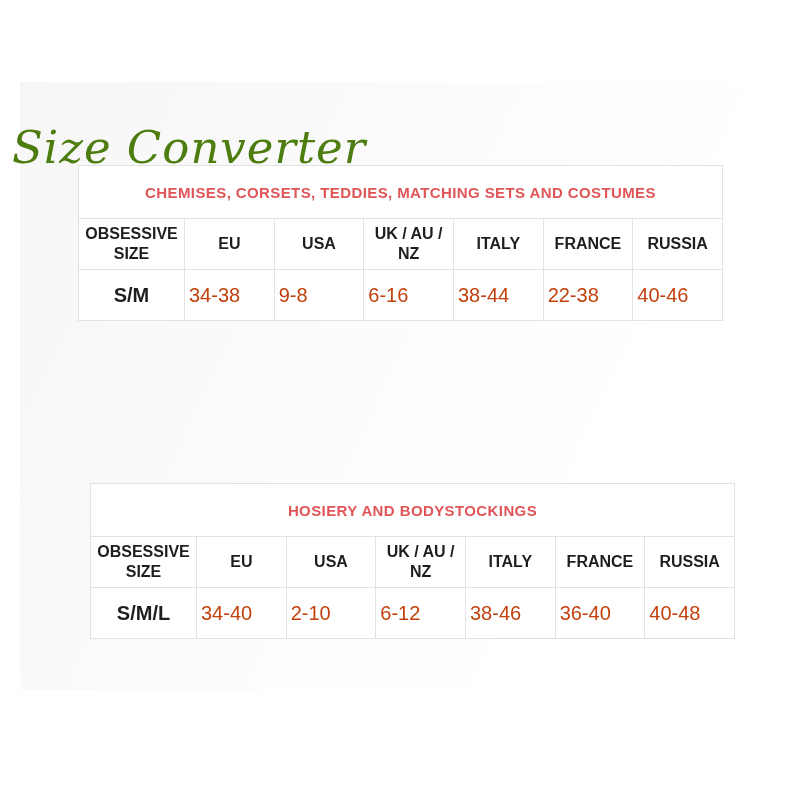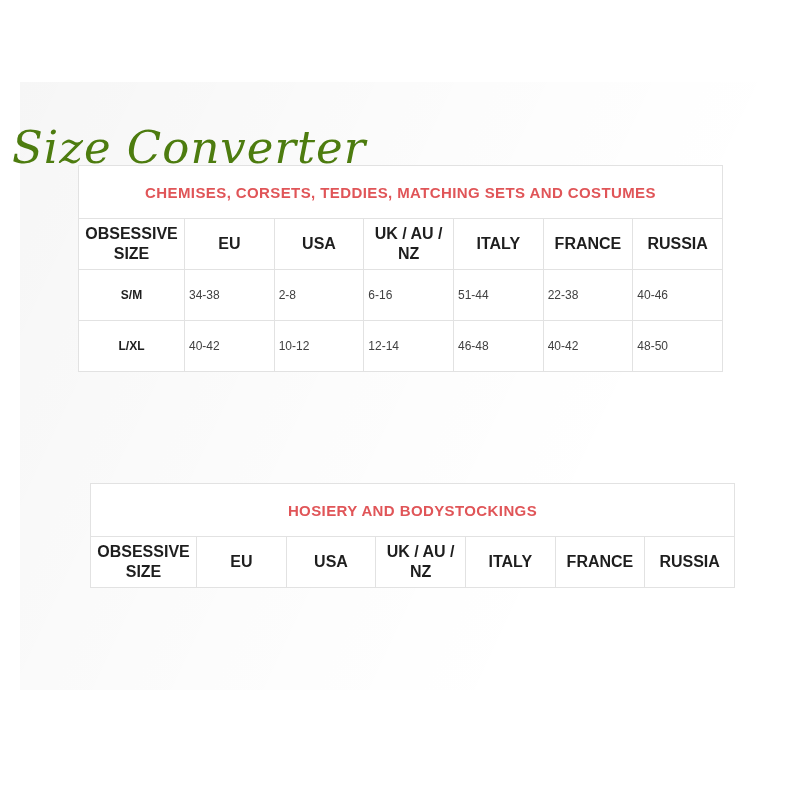--- a/index.html
+++ b/index.html
@@ -59,24 +59,24 @@
     letter-spacing: 0.4px;
   }
   tr.head-row th {
     height: 50px;
     font-size: 16px;
     font-weight: bold;
     line-height: 1.25;
   }
   tr.data-row th, tr.data-row td {
     height: 50px;
-    font-size: 12px;
+    font-size: 20px;
   }
   tr.data-row th { font-weight: bold; }
-  tr.data-row td { font-weight: normal; color: #404040; }
+  tr.data-row td { font-weight: normal; color: #c2410c; }
   col.col-first { width: 106px; }
 </style>
 </head>
 <body>
 
 <div class="content-panel"></div>
 
 <h1 class="page-title">Size Converter</h1>
 
 <div class="table-slot t1">
@@ -96,34 +96,25 @@
           <th>UK / AU / NZ</th>
           <th>ITALY</th>
           <th>FRANCE</th>
           <th>RUSSIA</th>
         </tr>
     </thead>
     <tbody>
         <tr class="data-row">
           <th>S/M</th>
           <td>34-38</td>
-          <td>2-8</td>
+          <td>9-8</td>
           <td>6-16</td>
-          <td>51-44</td>
+          <td>38-44</td>
           <td>22-38</td>
           <td>40-46</td>
-        </tr>
-        <tr class="data-row">
-          <th>L/XL</th>
-          <td>40-42</td>
-          <td>10-12</td>
-          <td>12-14</td>
-          <td>46-48</td>
-          <td>40-42</td>
-          <td>48-50</td>
         </tr>
       </tbody>
   </table>
 </div>
 <div class="table-slot t2">
   <table class="size-table">
     <colgroup>
       <col class="col-first">
       <col span="6" class="col-rest">
     </colgroup>
@@ -135,15 +126,24 @@
           <th>OBSESSIVE SIZE</th>
           <th>EU</th>
           <th>USA</th>
           <th>UK / AU / NZ</th>
           <th>ITALY</th>
           <th>FRANCE</th>
           <th>RUSSIA</th>
         </tr>
     </thead>
     <tbody>
+        <tr class="data-row">
+          <th>S/M/L</th>
+          <td>34-40</td>
+          <td>2-10</td>
+          <td>6-12</td>
+          <td>38-46</td>
+          <td>36-40</td>
+          <td>40-48</td>
+        </tr>
       </tbody>
   </table>
 </div>
 
 </body></html>

